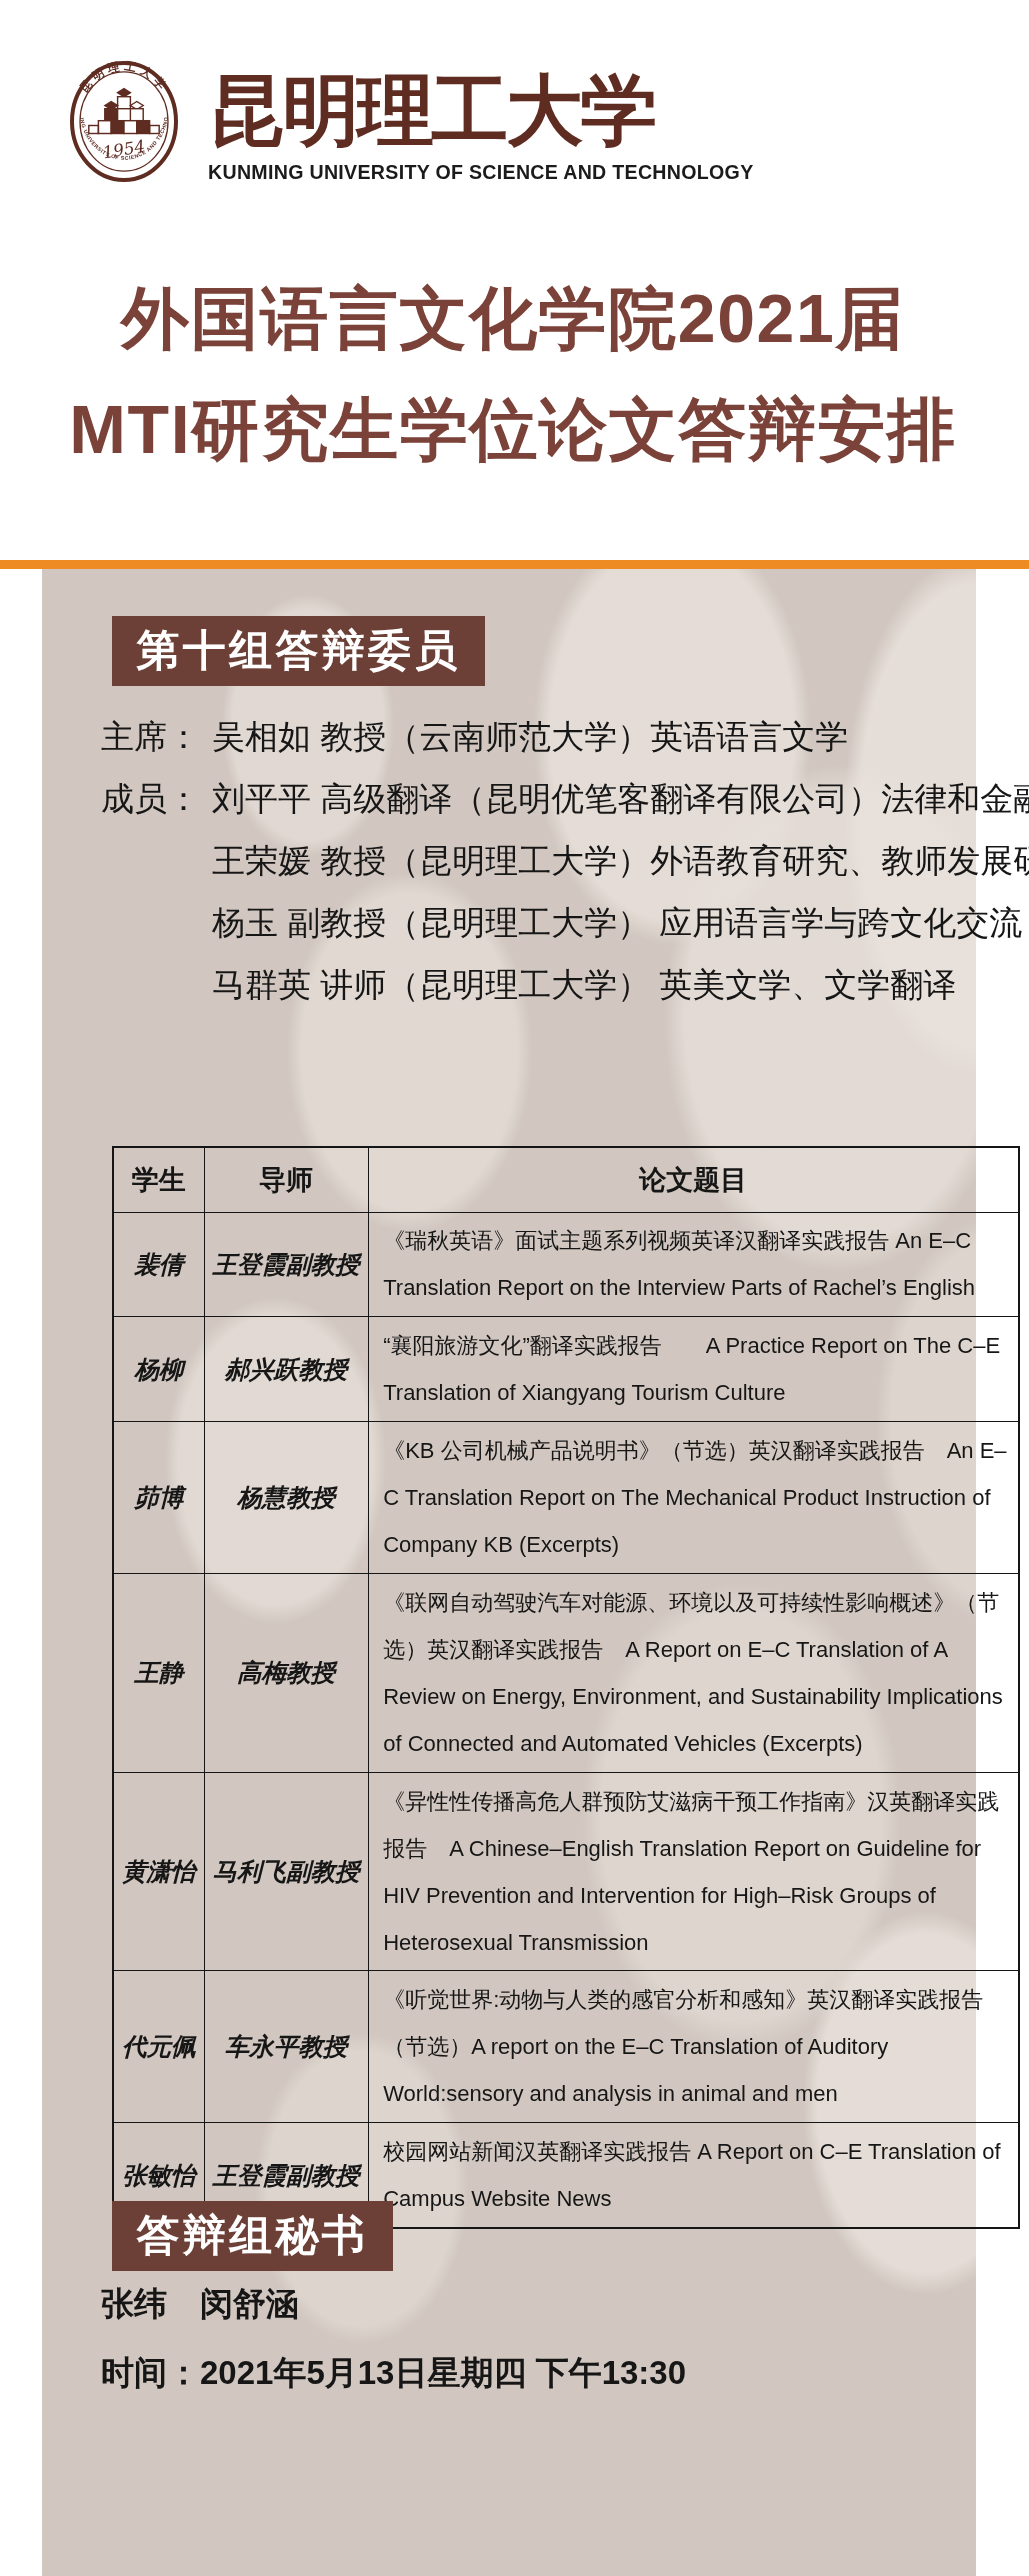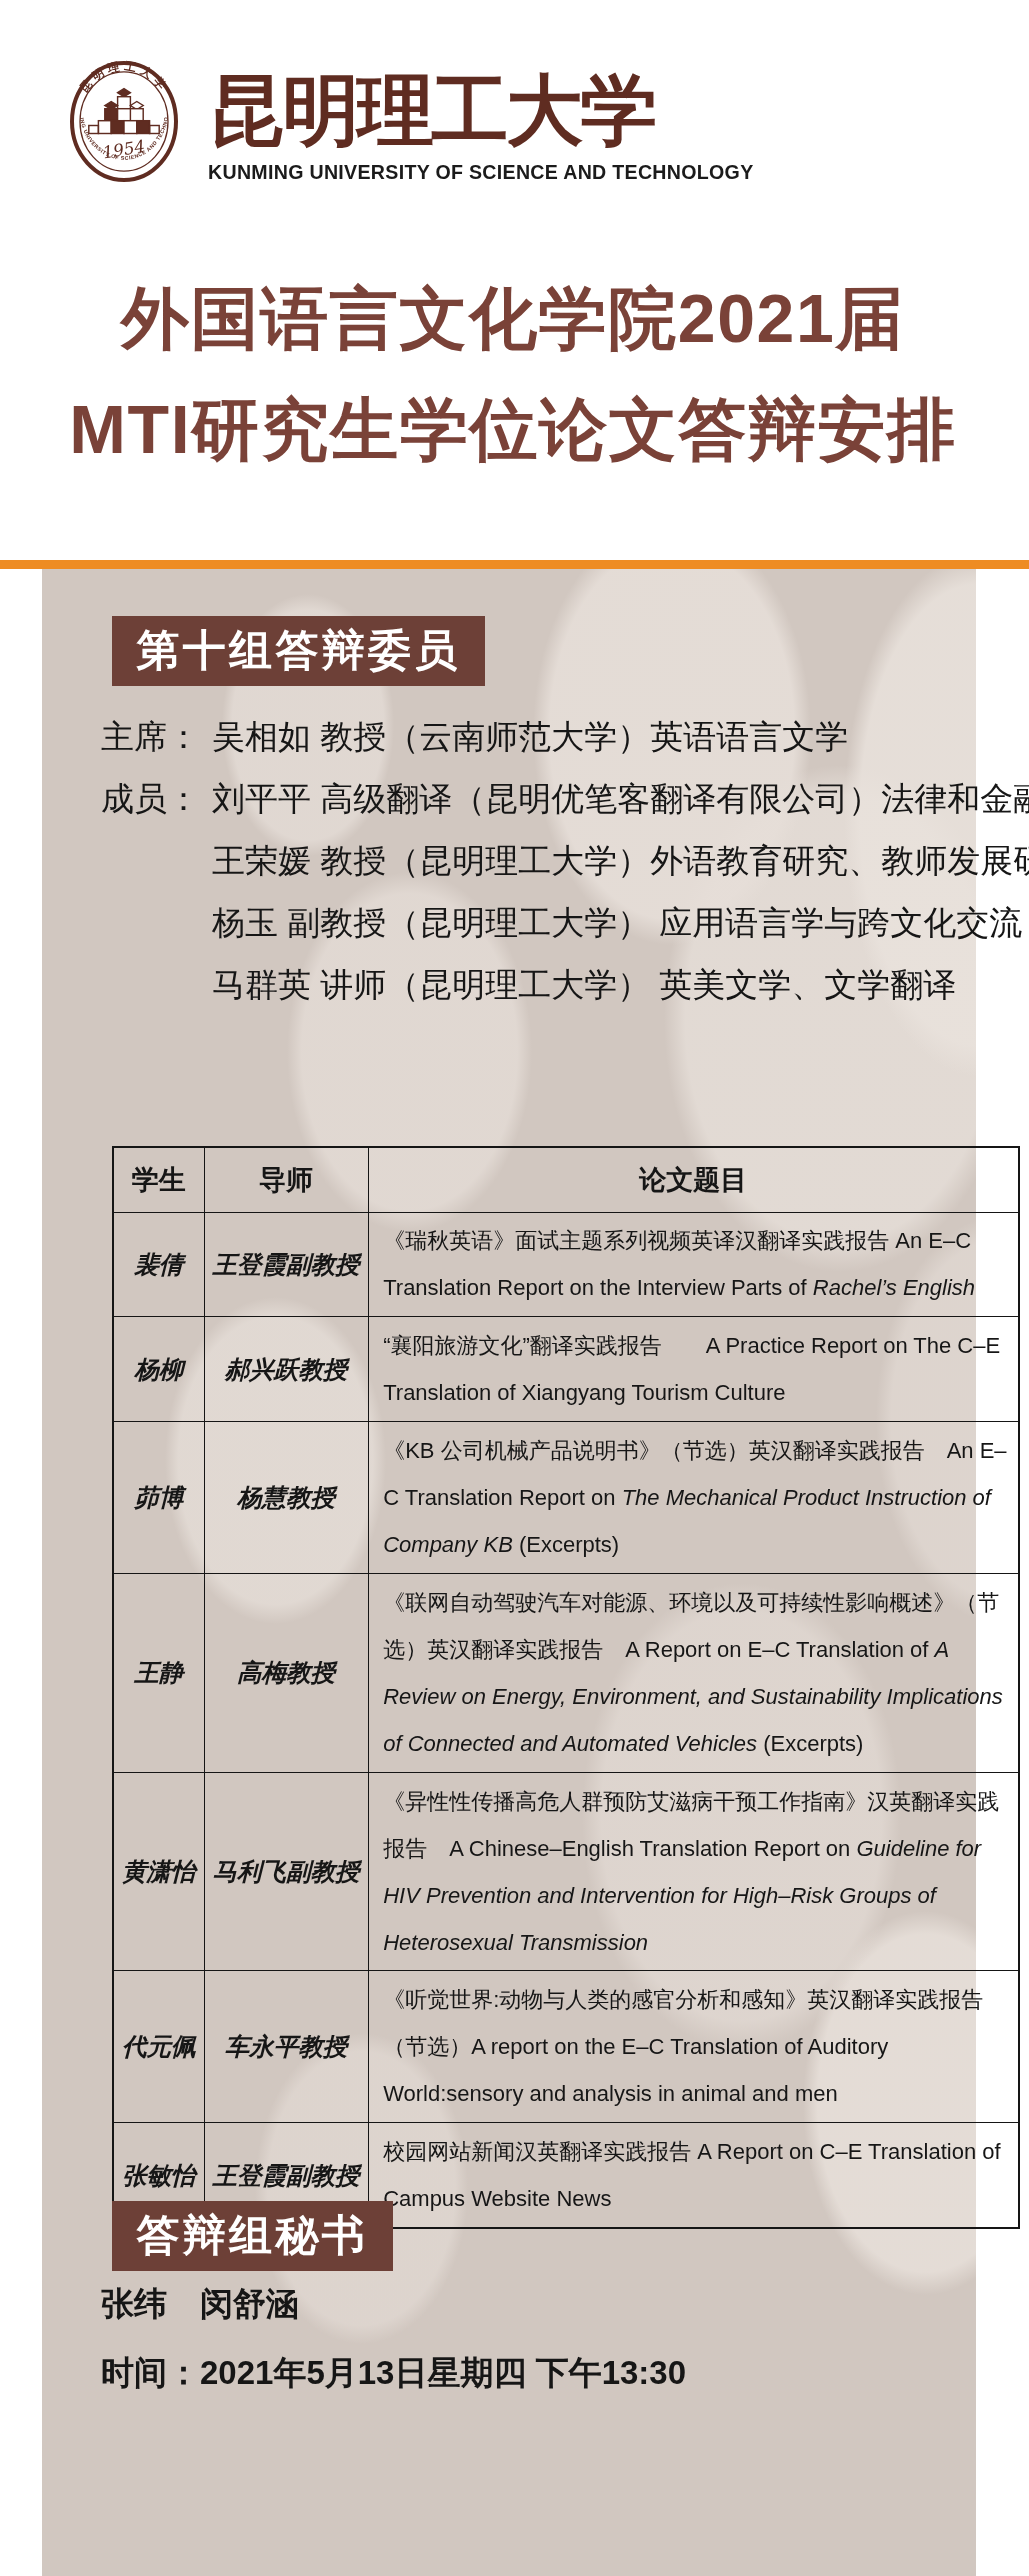--- a/index.html
+++ b/index.html
@@ -133,21 +133,21 @@
     padding:3.3px 1.6px;
     font-style:italic;
   }
   .cell-title{
     font-size:22px;font-weight:normal;
     line-height:47px;
     text-align:left;
     padding:4.9px 9.8px 4.9px 14.7px;
     white-space:pre-wrap;
   }
-  .cell-title .it{font-style:italic;}
+  .cell-title .it{}
 
   
   .sec-line{
     position:absolute;left:59px;
     font-size:33px;font-weight:bold;
     white-space:pre;
     display:flex;align-items:center;height:49px;
   }
   #sec-names{top:1711px;}
   #sec-time{top:1780px;}

